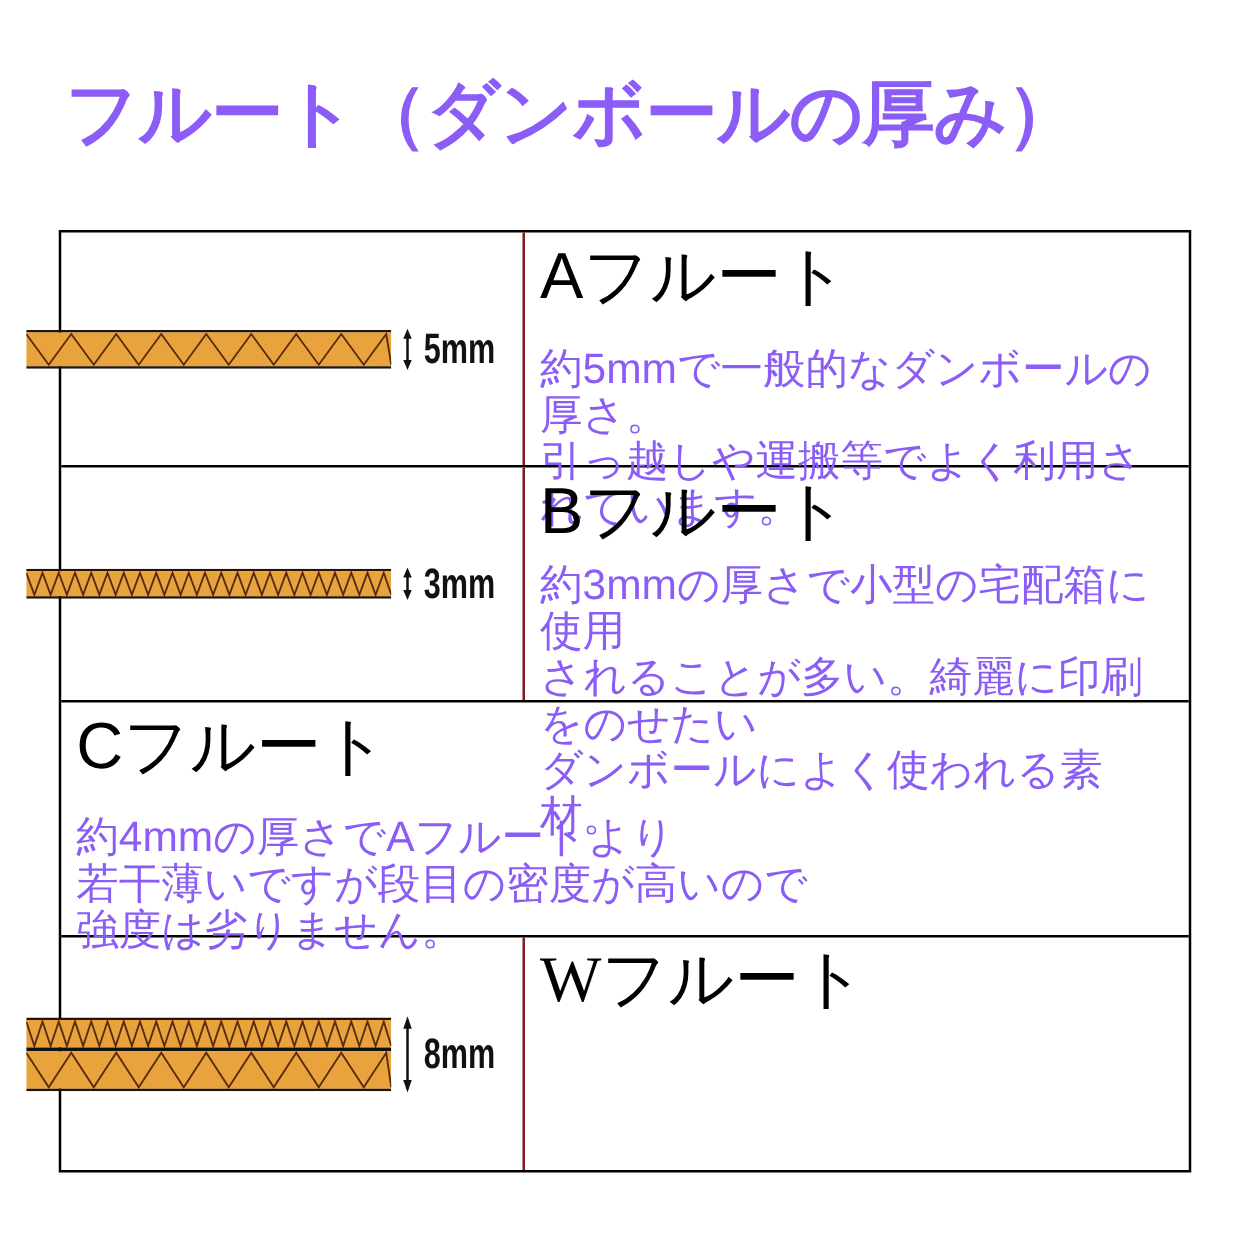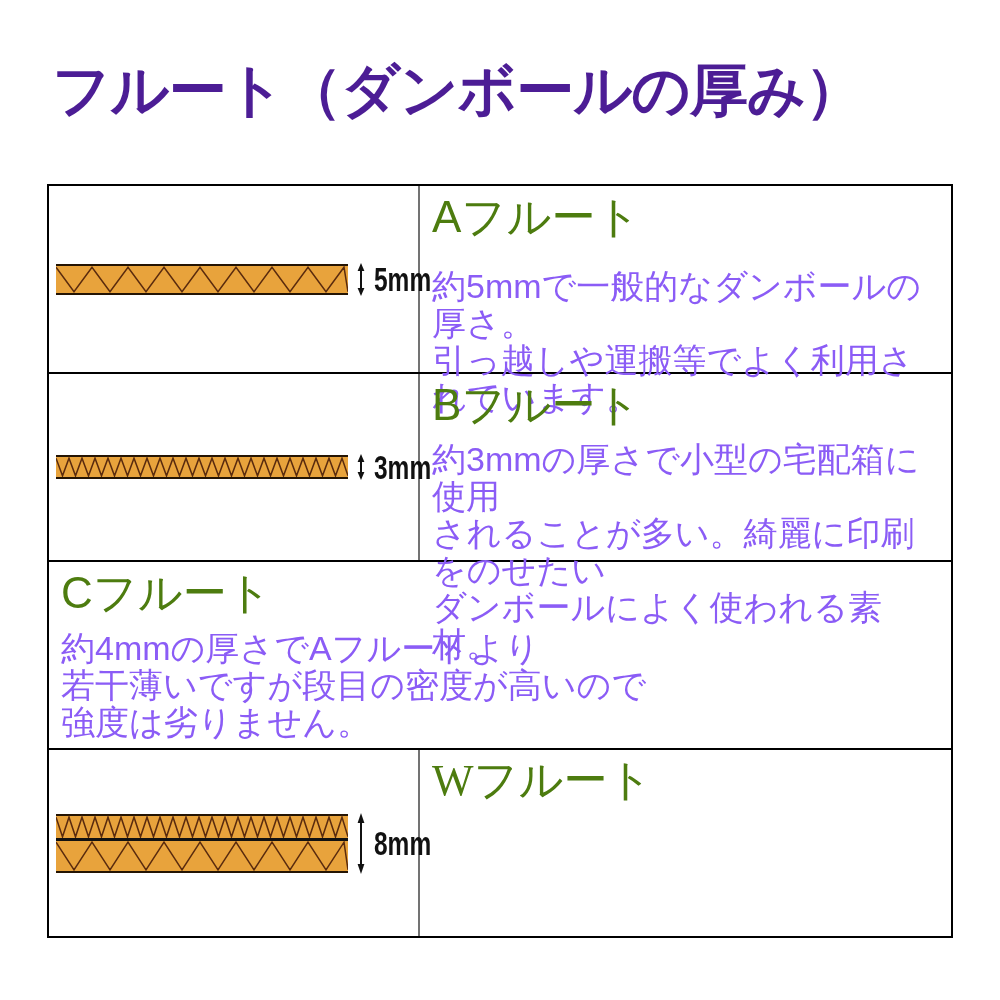--- a/index.html
+++ b/index.html
@@ -3,51 +3,51 @@
 <meta charset="utf-8">
 <style>
   html,body{margin:0;padding:0;}
   body{
     width:1000px;height:1000px;position:relative;background:#ffffff;
     font-family:"Liberation Sans","DejaVu Sans",sans-serif;
     overflow:hidden;
   }
   .page-title{
     position:absolute;left:52px;top:52px;
-    font-size:58px;font-weight:700;color:#4c1d95;letter-spacing:-1px;
+    font-size:58px;font-weight:700;color:#8b5cf6;letter-spacing:-1px;
     white-space:nowrap;
   }
   .flute-table{
     position:absolute;left:47px;top:184px;width:906px;
     border:2px solid #000;background:#fff;box-sizing:border-box;
   }
   .flute-row{
     display:flex;height:186px;border-bottom:2px solid #000;box-sizing:content-box;
   }
   .flute-row:last-child{border-bottom:none;}
   .cell-left{
-    width:371px;min-width:371px;border-right:2px solid #737373;
-    display:flex;align-items:center;box-sizing:border-box;
+    width:371px;min-width:371px;border-right:2px solid #7f1d1d;
+    display:flex;align-items:center;box-sizing:border-box;justify-content:flex-end;
   }
   .illus{display:flex;align-items:center;gap:7px;margin-left:7px;}
   .mm-label{
     font-size:34px;font-weight:700;color:#111;
     transform:scaleX(0.72);transform-origin:left center;
     white-space:nowrap;line-height:1;
   }
   .cell-right{flex:1;padding:8px 6px 0 12px;box-sizing:border-box;}
   .flute-heading{
-    font-size:44px;color:#4d7c0f;line-height:1.05;letter-spacing:0;
+    font-size:52px;color:#000000;line-height:1.05;letter-spacing:0;
   }
   .flute-desc{
     font-size:34px;color:#8b5cf6;line-height:37px;white-space:pre-line;
   }
   .r0 .flute-heading{margin-bottom:28px;}
   .r1 .flute-heading{margin-bottom:13px;}
-  .r2 .flute-heading{margin-bottom:14px;}
+  .r2 .flute-heading{margin-bottom:27px;}
   .r3 .flute-heading{margin-bottom:4px;font-family:Liberation Serif, serif;}
   svg{display:block;}
 </style>
 </head>
 <body>
 
 <div class="page-title">フルート（ダンボールの厚み）</div>
 
 <div class="flute-table">
 

